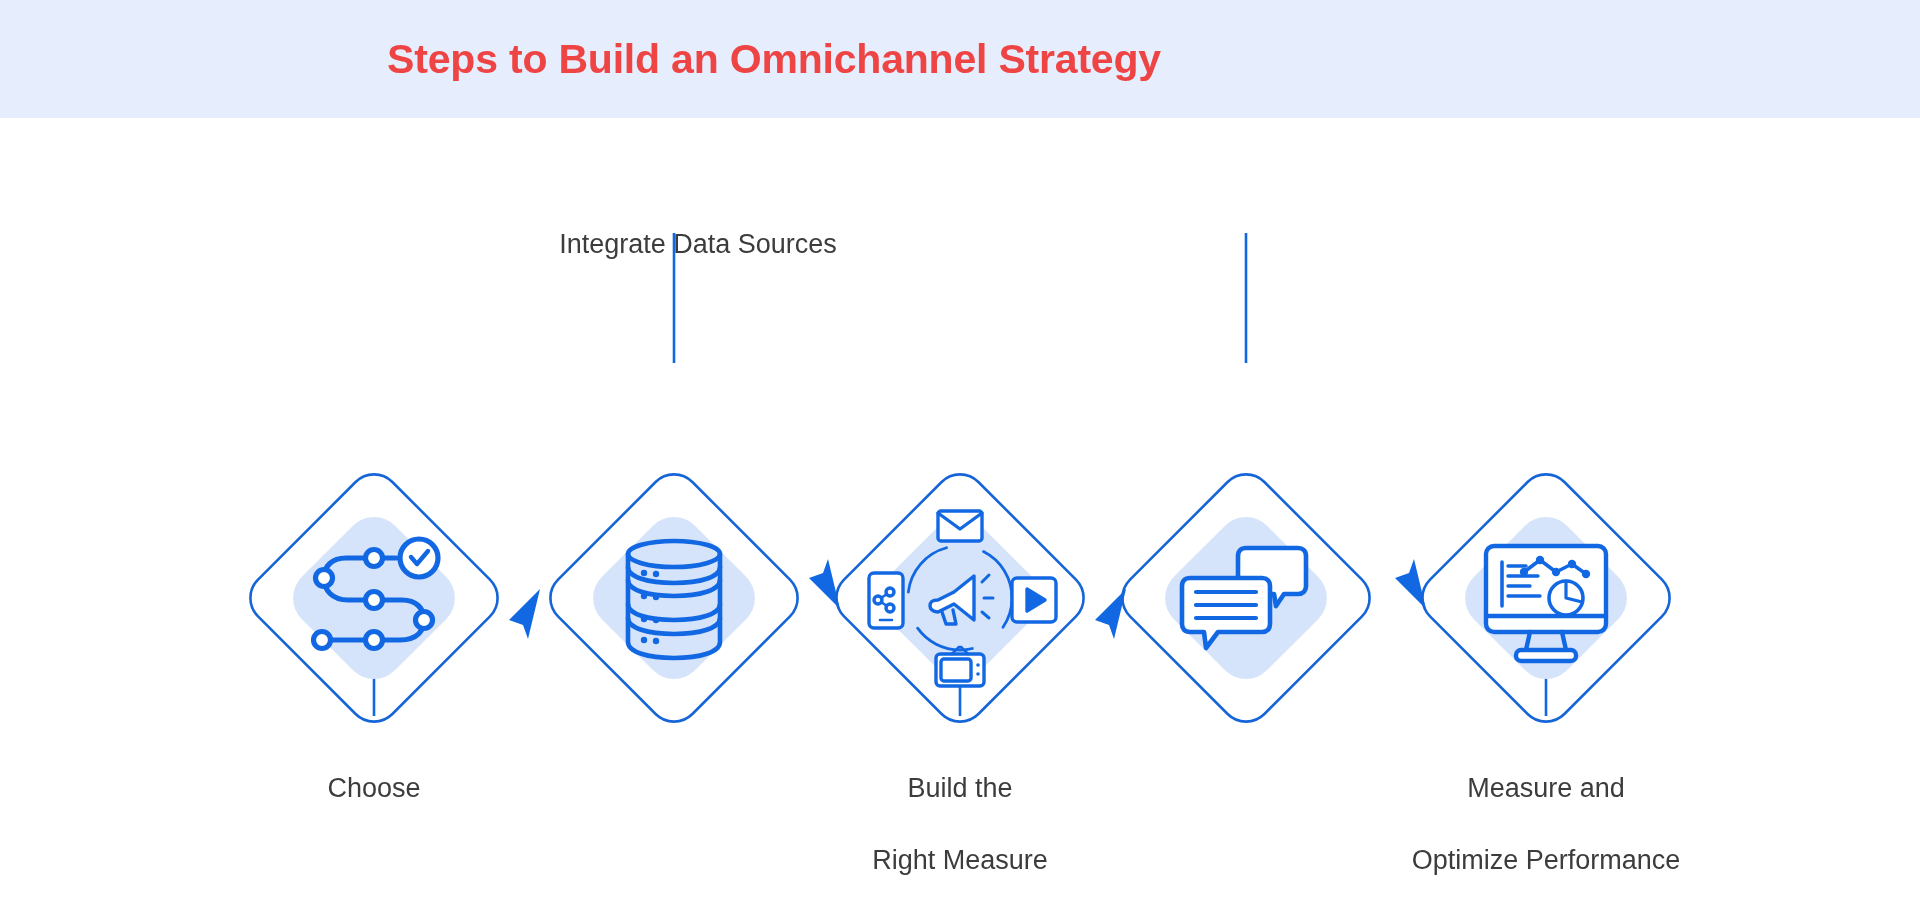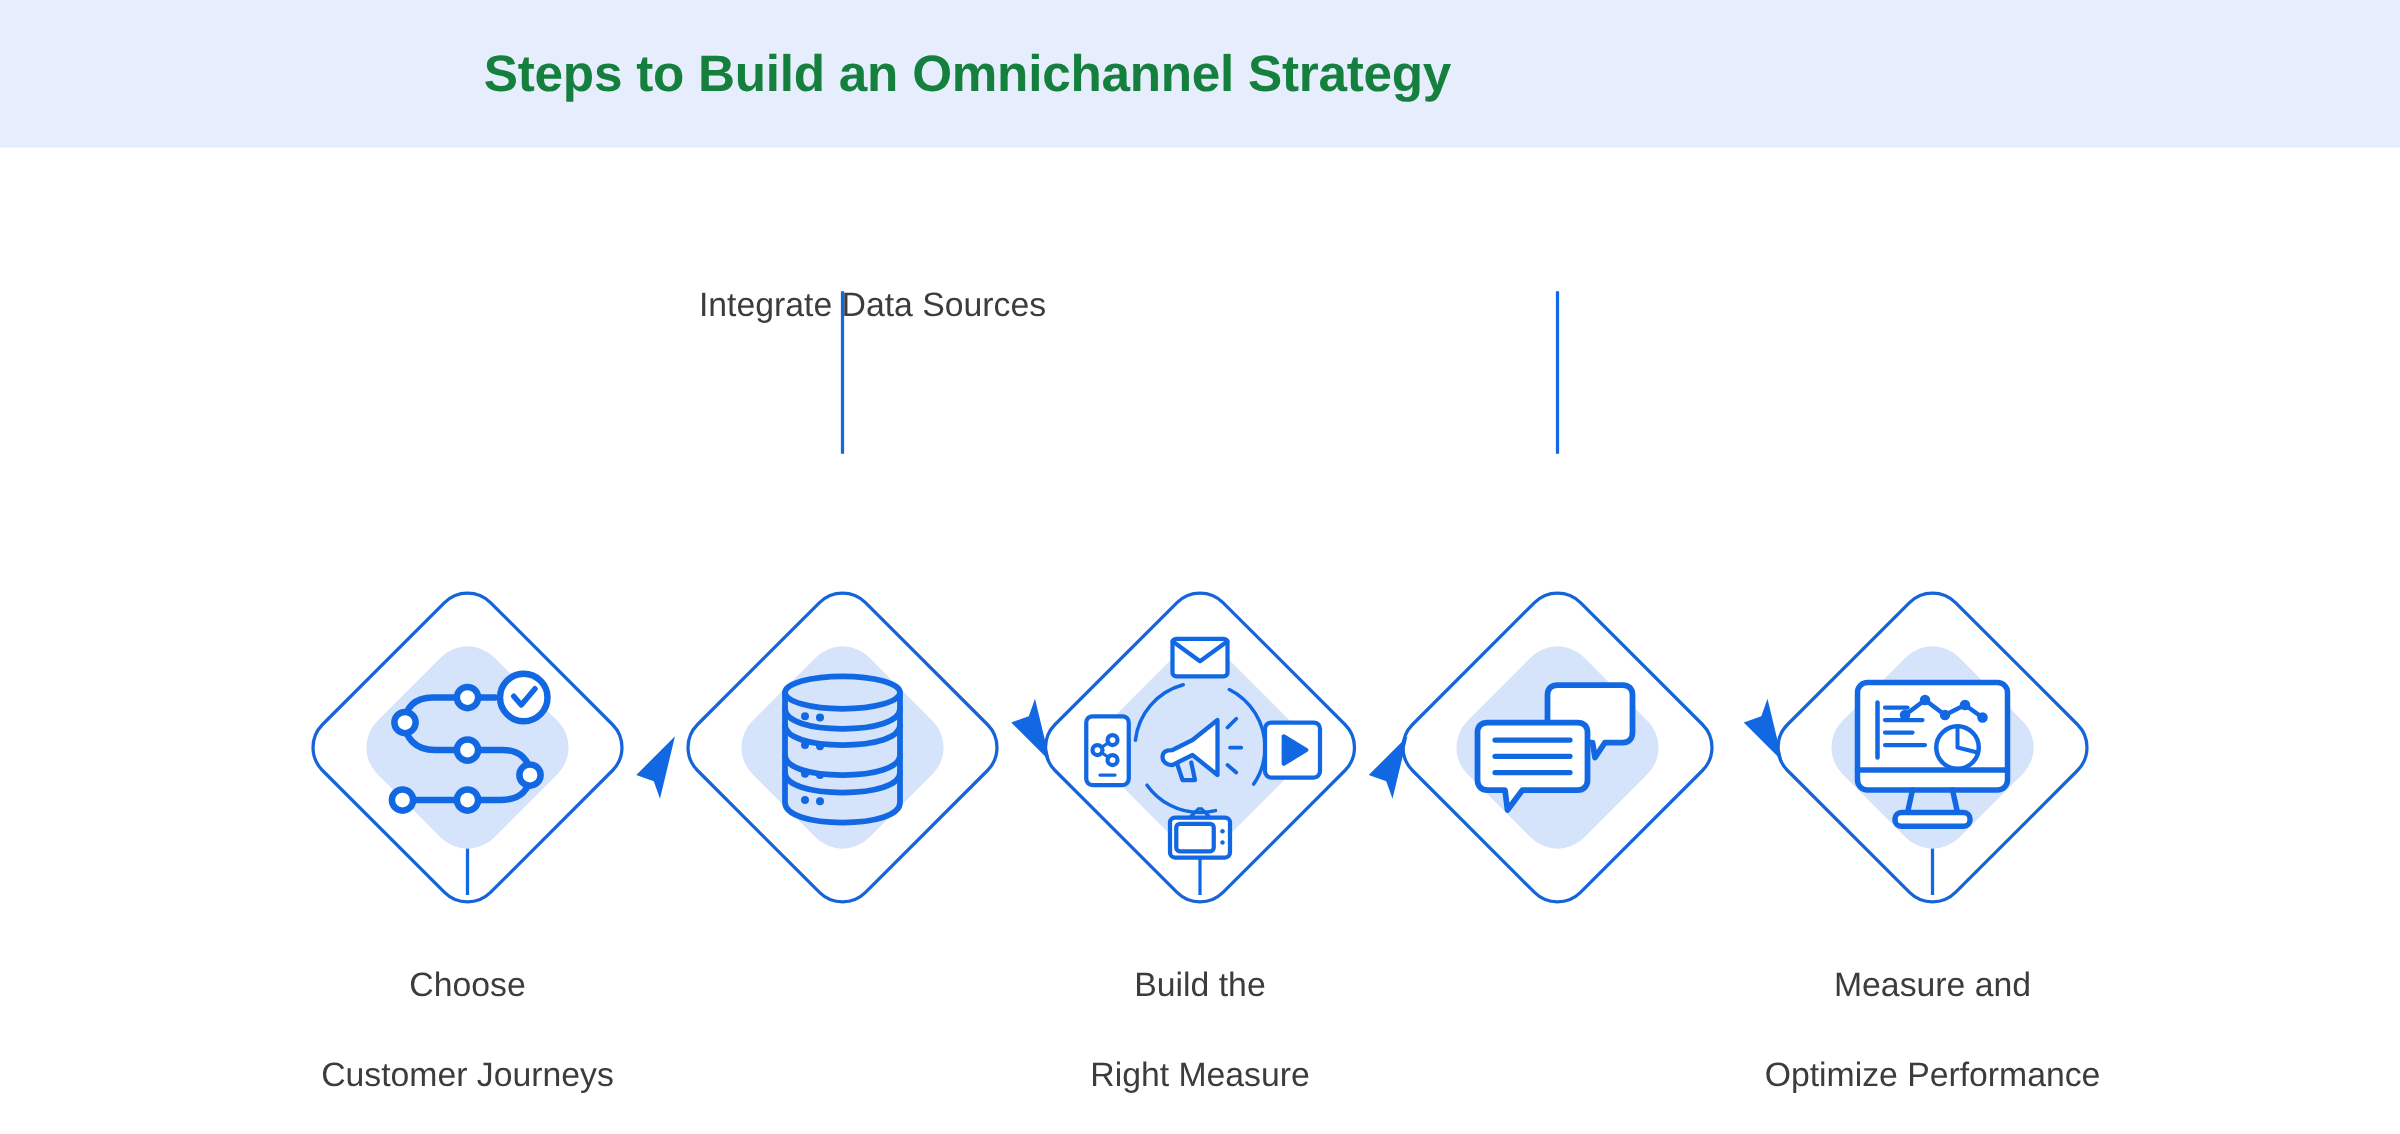--- a/index.html
+++ b/index.html
@@ -31,21 +31,21 @@
   }
   .header-title {
     position: absolute;
     left: 0;
     top: 0;
     width: 1548px;
     height: 118px;
     display: flex;
     align-items: center;
     justify-content: center;
-    color: #15803d;
+    color: #ef4444;
     font-size: 41px;
     font-weight: bold;
     letter-spacing: -0.2px;
     white-space: nowrap;
   }
 
   
   .flow-stage {
     position: absolute;
     left: 0;
@@ -266,21 +266,20 @@
           </g>
 
           <circle cx="20" cy="0" r="17" stroke-width="3.6" fill="#ffffff"></circle>
           <path d="M 20 0 L 20 -17 M 20 0 L 36 4" stroke-width="3.2"></path>
         </g>
       </g>
     </svg>
 
     <div class="step-label" style="left:374px; top:616px;">
       <span class="label-line">Choose</span>
-      <span class="label-line">Customer Journeys</span>
     </div>
 
     <div class="step-label above" style="left:674px; top:72px;margin-left:24px;">
       <span class="label-line">Integrate Data Sources</span>
     </div>
 
     <div class="step-label" style="left:960px; top:616px;">
       <span class="label-line">Build the</span>
       <span class="label-line">Right Measure</span>
     </div>

